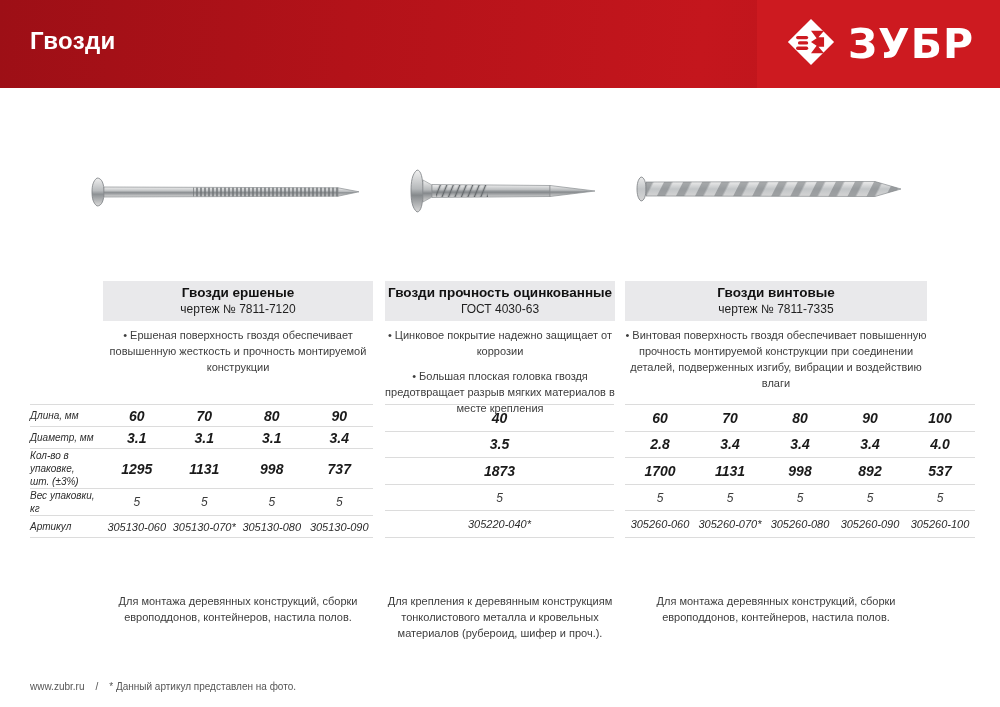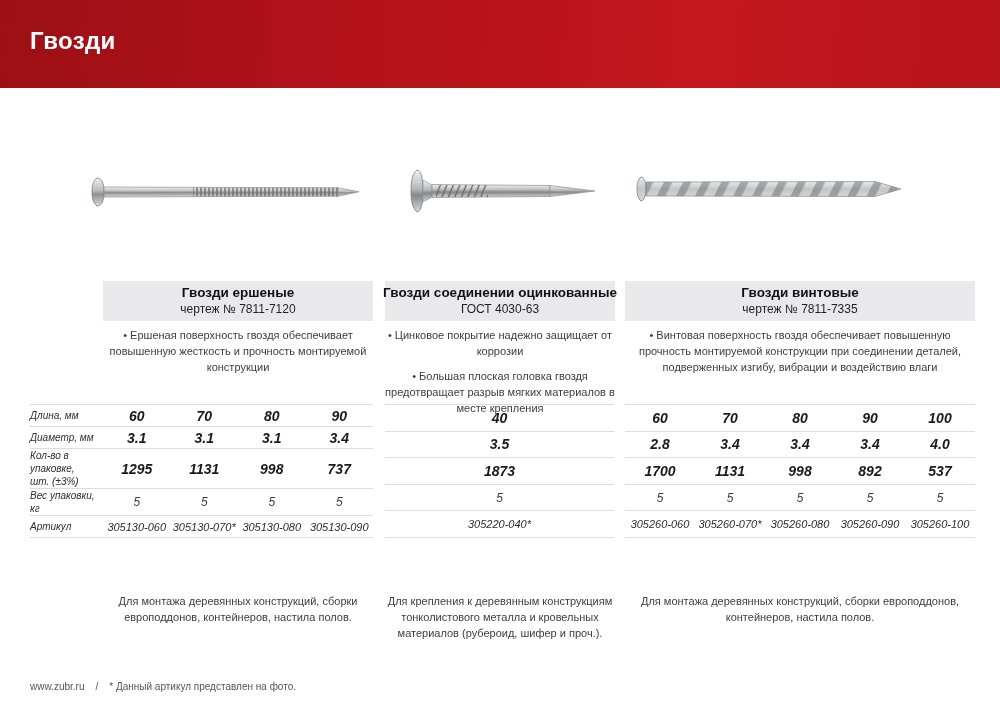--- a/index.html
+++ b/index.html
@@ -26,21 +26,21 @@
   }
   
   .nail{position:absolute;}
   .nail1{left:88px;top:170px;}
   .nail2{left:408px;top:165px;}
   .nail3{left:633px;top:168px;}
   
   .col-box{position:absolute;}
   .c0{left:103px;width:270px;text-align:center;}
   .c1{left:385px;width:230px;}
-  .c2{left:625px;width:350px;}
+  .c2{left:625px;width:302px;}
   .product-header{
     top:281px;height:40px;background:#e9e9eb;
     display:flex;flex-direction:column;align-items:center;justify-content:center;
   }
   .product-title{font-size:13.5px;font-weight:bold;color:#111;white-space:nowrap;line-height:1.25;}
   .product-subtitle{font-size:12px;color:#1f1f1f;line-height:1.25;}
   .bullets{top:328px;text-align:center;font-size:11px;color:#3d3d3d;line-height:1.45;}
   .bullet{margin-bottom:9px;}
   .bullet .dot{margin-right:3px;}
   
@@ -69,20 +69,32 @@
     position:absolute;left:30px;top:681px;display:flex;gap:11px;align-items:flex-end;
     font-size:10px;color:#555;
   }
   .footer .site{color:#555;text-decoration:none;}
 </style>
 </head>
 <body>
 
 <div class="header">
   <div class="page-title">Гвозди</div>
+  <div class="logo-badge">
+    <span>
+      <svg width="56" height="56" viewBox="0 0 60 60">
+        <rect x="12.5" y="12.5" width="35" height="35" fill="#ffffff" transform="rotate(45 30 30)"></rect>
+        <rect x="14" y="23.5" width="13" height="3.6" rx="1.8" fill="#cd1a20"></rect>
+        <rect x="16" y="29.2" width="11" height="3.6" rx="1.8" fill="#cd1a20"></rect>
+        <rect x="14" y="34.9" width="13" height="3.6" rx="1.8" fill="#cd1a20"></rect>
+        <path d="M30,18 L44,18 L38,25 L44,25 L44,35 L38,35 L44,42 L30,42 L36,34 L30,30 L36,26 Z" fill="#cd1a20"></path>
+      </svg>
+    </span>
+    <span class="brand-text">ЗУБР</span>
+  </div>
 </div>
 
 <svg class="nail nail1" width="275" height="44" viewBox="0 0 275 44">
   <defs>
     <linearGradient id="m1" x1="0" y1="0" x2="0" y2="1">
       <stop offset="0" stop-color="#efefef"></stop>
         <stop offset="0.45" stop-color="#b9bcbe"></stop>
       <stop offset="0.58" stop-color="#8d9194"></stop>
         <stop offset="1" stop-color="#dadada"></stop>
     </linearGradient>
@@ -131,21 +143,21 @@
   <path d="M8,9 C11,9 13,14 13,21 C13,28 11,33 8,33 C5,31 4,26 4,21 C4,16 5,11 8,9 Z" fill="url(#m3)" stroke="#7a7e81" stroke-width="0.8"></path>
   <path d="M13,14 L242,13.5 L268,21 L242,28.5 L13,28 Z" fill="url(#m3)" stroke="#8a8e90" stroke-width="0.7"></path>
   <path d="M13,14 L242,13.5 L268,21 L242,28.5 L13,28 Z" fill="url(#twist)" opacity="0.55"></path>
 </svg>
 
 <div class="col-box product-header c0">
   <div class="product-title">Гвозди ершеные</div>
   <div class="product-subtitle">чертеж № 7811-7120</div>
 </div>
 <div class="col-box product-header c1">
-  <div class="product-title">Гвозди соединении оцинкованные</div>
+  <div class="product-title">Гвозди прочность оцинкованные</div>
   <div class="product-subtitle">ГОСТ 4030-63</div>
 </div>
 <div class="col-box product-header c2">
   <div class="product-title">Гвозди винтовые</div>
   <div class="product-subtitle">чертеж № 7811-7335</div>
 </div>
 
 <div class="col-box bullets c0">
     <div class="bullet"><span class="dot">•</span>Ершеная поверхность гвоздя обеспечивает повышенную жесткость и прочность монтируемой конструкции</div>
   </div>

